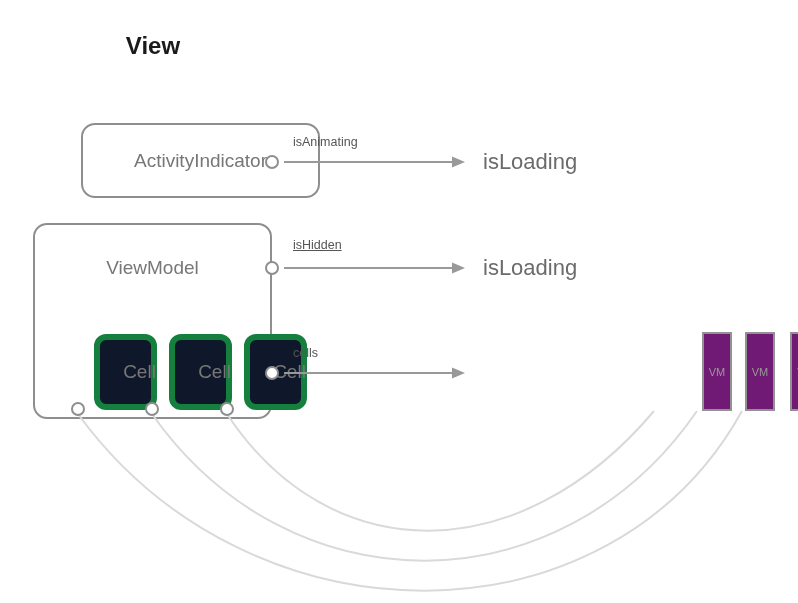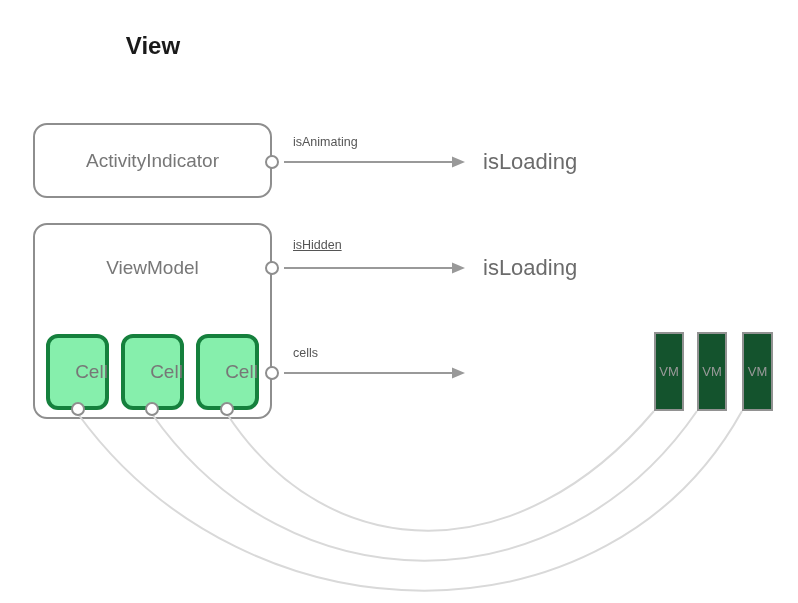--- a/index.html
+++ b/index.html
@@ -30,26 +30,27 @@
     font-size: 19px;
     color: #777777;
     text-align: center;
     z-index: 2;
     line-height: 24px;
   }
   .flex-center {
     display: flex;
     align-items: center;
     justify-content: center;
+    margin-left: 48px;
   }
   .cell-box {
     box-sizing: border-box;
-    border: 4px solid #15803d;
+    border: 6px solid #15803d;
     border-radius: 12px;
-    background: #86efac;
+    background: #0f172a;
     z-index: 2;
     padding-left: 28px;
   }
   .small-label {
     font-size: 12.5px;
     color: #555555;
     line-height: 13px;
     z-index: 2;
     padding-left: 8px;
   }
@@ -57,23 +58,23 @@
     font-size: 22px;
     color: #6b6b6b;
     line-height: 24px;
     z-index: 2;
     white-space: nowrap;
     text-align: right;
   }
   .vm-box {
     box-sizing: border-box;
     border: 2px solid #929292;
-    background: #14532d;
+    background: #701a75;
     z-index: 2;
-    font-size: 13px;
+    font-size: 11px;
     color: #999999;
   }
   #overlay-svg {
     position: absolute;
     left: 0; top: 0;
     width: 798px; height: 603px;
     z-index: 5;
     pointer-events: none;
   }
 </style>

